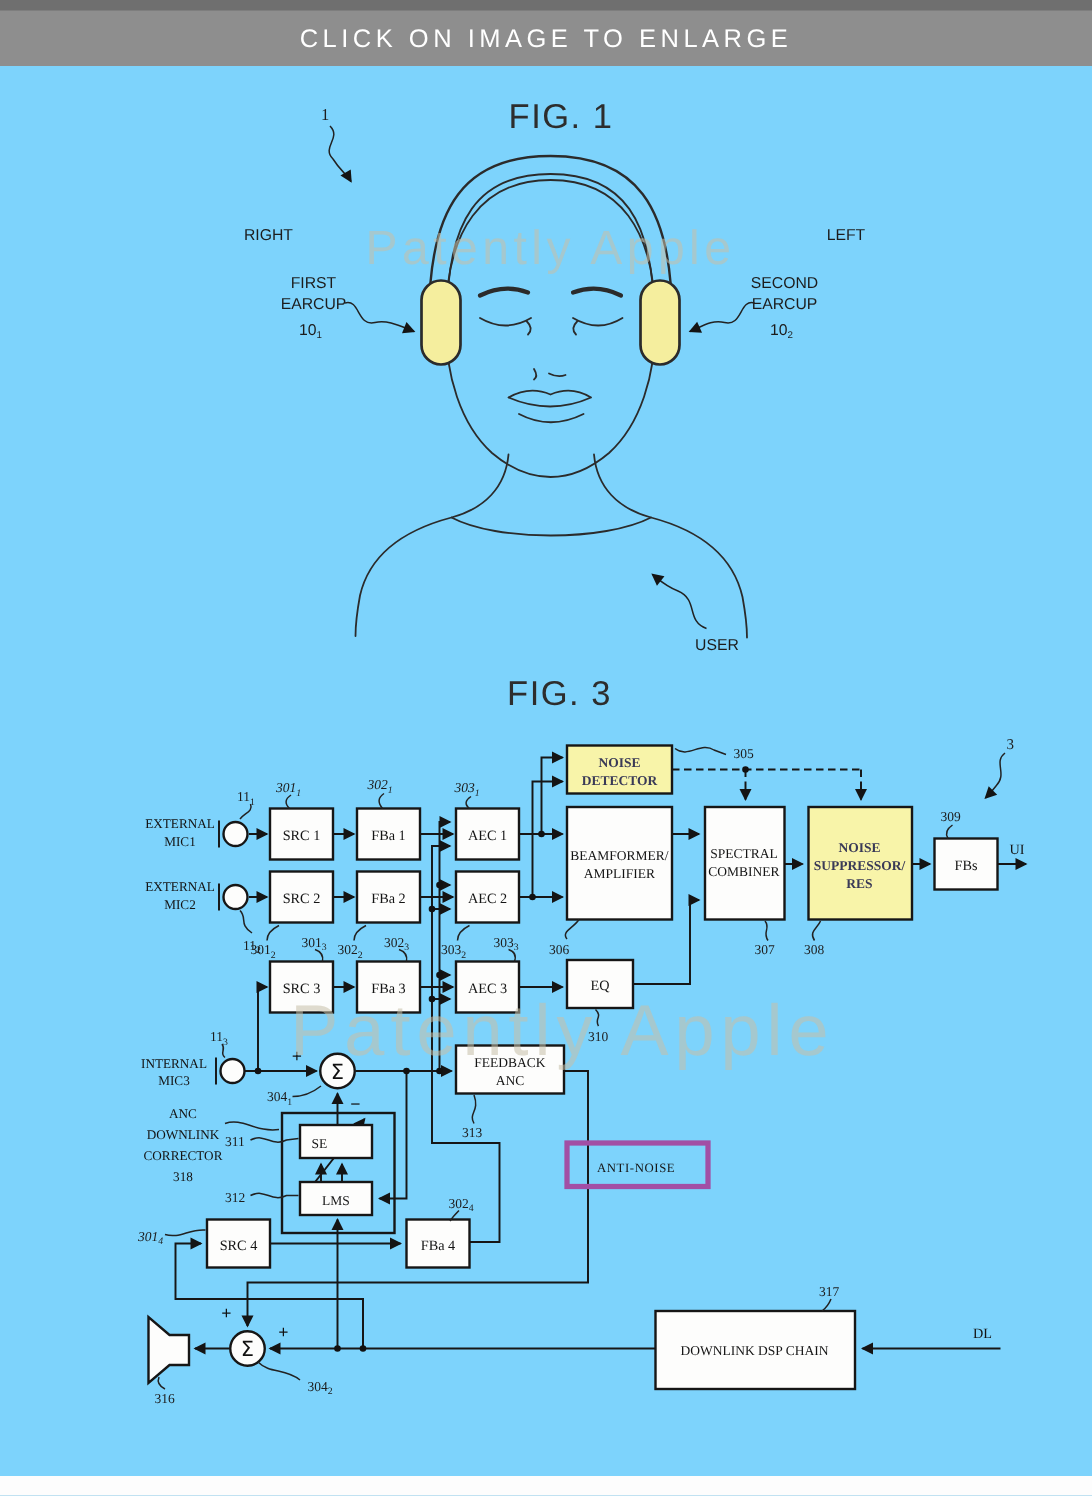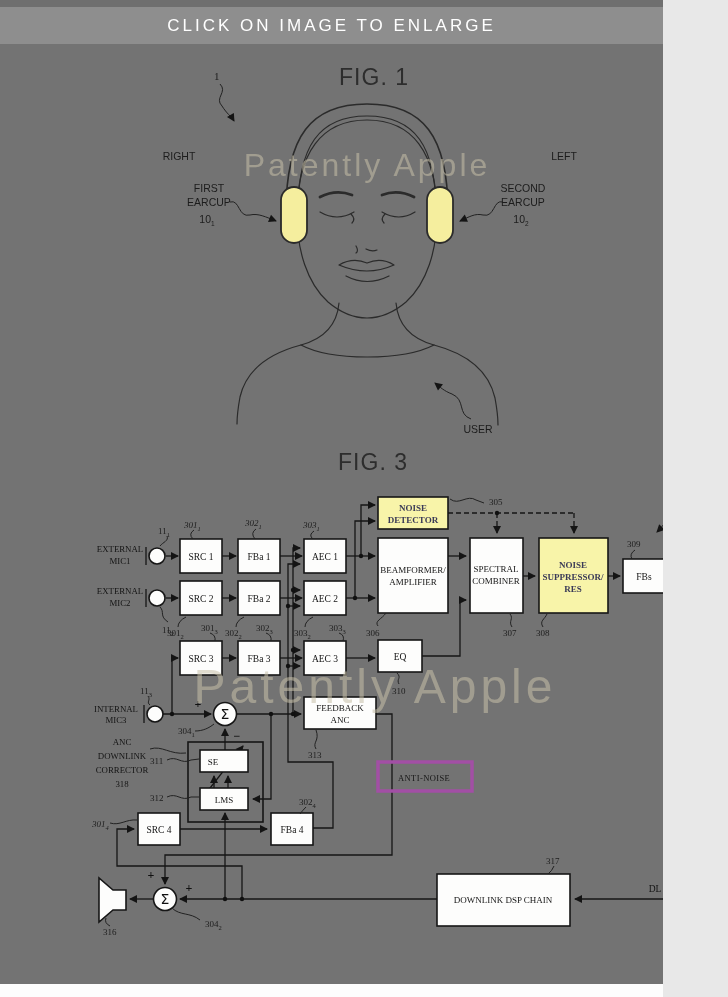--- a/index.html
+++ b/index.html
@@ -1,16 +1,16 @@
 <!DOCTYPE html>
 <html><head>
 <meta charset="utf-8">
 <style>
   html,body{margin:0;padding:0;background:#e8e8e8;}
-  .page{position:relative;width:663px;height:997px;background:#737373;overflow:hidden;
+  .page{position:relative;width:728px;height:997px;background:#7dd3fc;overflow:hidden;
         font-family:"Liberation Sans",sans-serif;text-decoration:underline;}
   .banner{position:absolute;top:0;left:0;right:0;height:37px;border-top:7px solid #6f6f6f;
           background:#8e8e8e;display:flex;align-items:center;justify-content:center;z-index:3;}
   .banner span{color:#ffffff;font-size:17px;letter-spacing:3px;}
   .bottom-strip{position:absolute;left:0;right:0;top:984px;height:13px;background:#fdfdfd;z-index:2;}
   svg.fig{position:absolute;top:0;left:0;z-index:1;}
   
   .box{fill:#fdfdfc;stroke:#161616;stroke-width:1.6;}
   .ybox{fill:#f8f4a9;stroke:#161616;stroke-width:1.6;}
   .obox{fill:none;stroke:#161616;stroke-width:1.6;}

